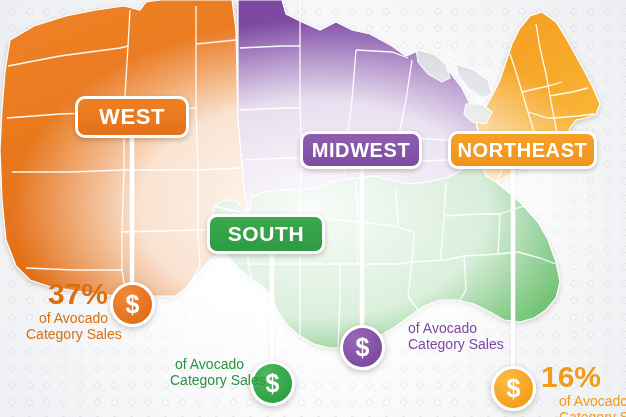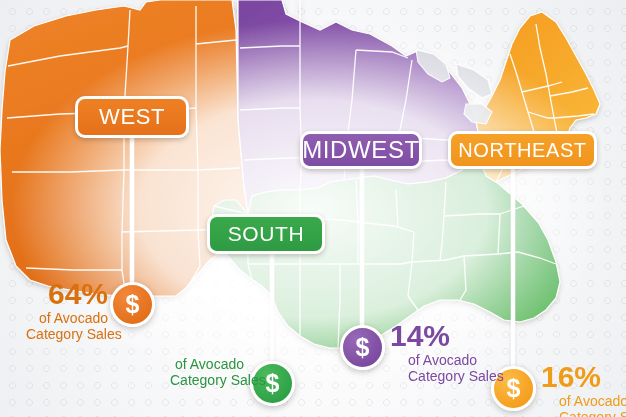--- a/index.html
+++ b/index.html
@@ -42,33 +42,33 @@
   
   .sign {
     position: absolute;
     border-radius: 10px;
     border: 3px solid #ffffff;
     box-sizing: border-box;
     display: flex;
     align-items: center;
     justify-content: center;
     color: #ffffff;
-    font-weight: normal;
+    font-weight: bold;
     letter-spacing: 0.6px;
     box-shadow: 0 2px 5px rgba(60,50,40,0.28);
     white-space: nowrap;
   }
   .sign-west {
     left: 75px; top: 96px; width: 114px; height: 42px;
     font-size: 22px;
     background: linear-gradient(180deg, #ee8023 0%, #e5711b 100%);
   }
   .sign-midwest {
     left: 300px; top: 131px; width: 122px; height: 38px;
-    font-size: 24px;
+    font-size: 20px;
     background: linear-gradient(180deg, #8f5eb0 0%, #7e4ca2 100%);
   }
   .sign-northeast {
     left: 448px; top: 131px; width: 149px; height: 38px;
     font-size: 20px;
     background: linear-gradient(180deg, #f6a128 0%, #f0941d 100%);
     justify-content: center;
   }
   .sign-south {
     left: 207px; top: 214px; width: 118px; height: 40px;
@@ -319,32 +319,31 @@
     <span>$</span>
   </div>
   <div class="badge badge-midwest">
     <span>$</span>
   </div>
   <div class="badge badge-northeast">
     <span>$</span>
   </div>
 
   <div class="stat stat-west right">
-    <div class="pct">64%</div>
+    <div class="pct">37%</div>
     <div class="cap">of Avocado</div>
     <div class="cap">Category Sales</div>
   </div>
 
   <div class="stat stat-south right">
     <div class="cap">of Avocado</div>
     <div class="cap">Category Sales</div>
   </div>
 
   <div class="stat stat-midwest left">
-    <div class="pct">14%</div>
     <div class="cap">of Avocado</div>
     <div class="cap">Category Sales</div>
   </div>
 
   <div class="stat stat-northeast left">
     <div class="pct">16%</div>
     <div class="cap">of Avocado</div>
     <div class="cap">Category Sales</div>
   </div>
 

